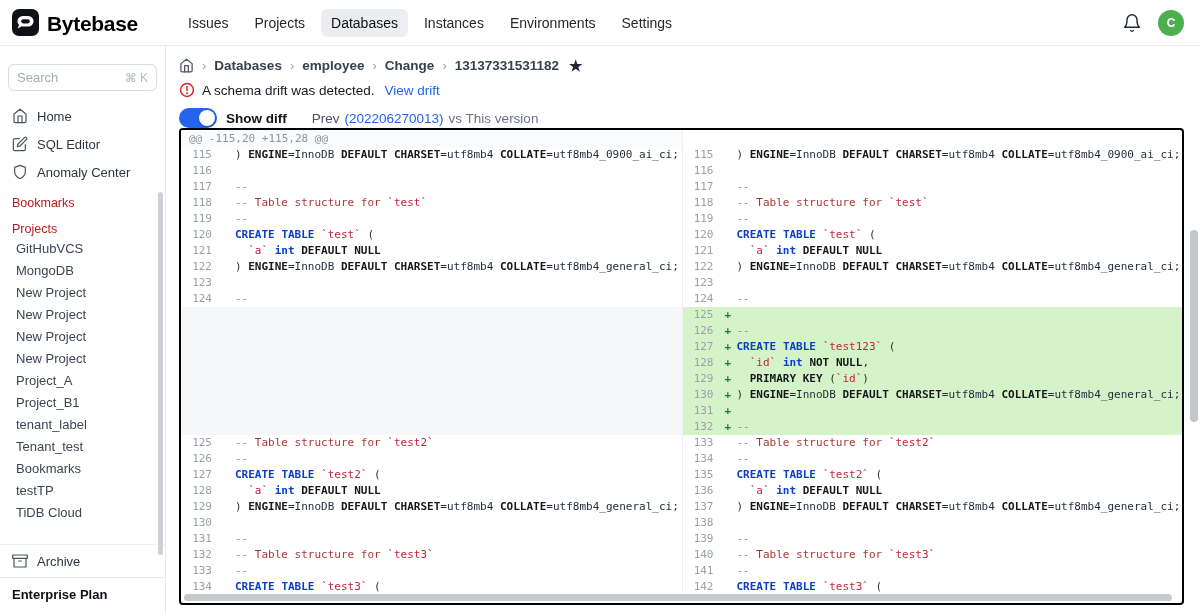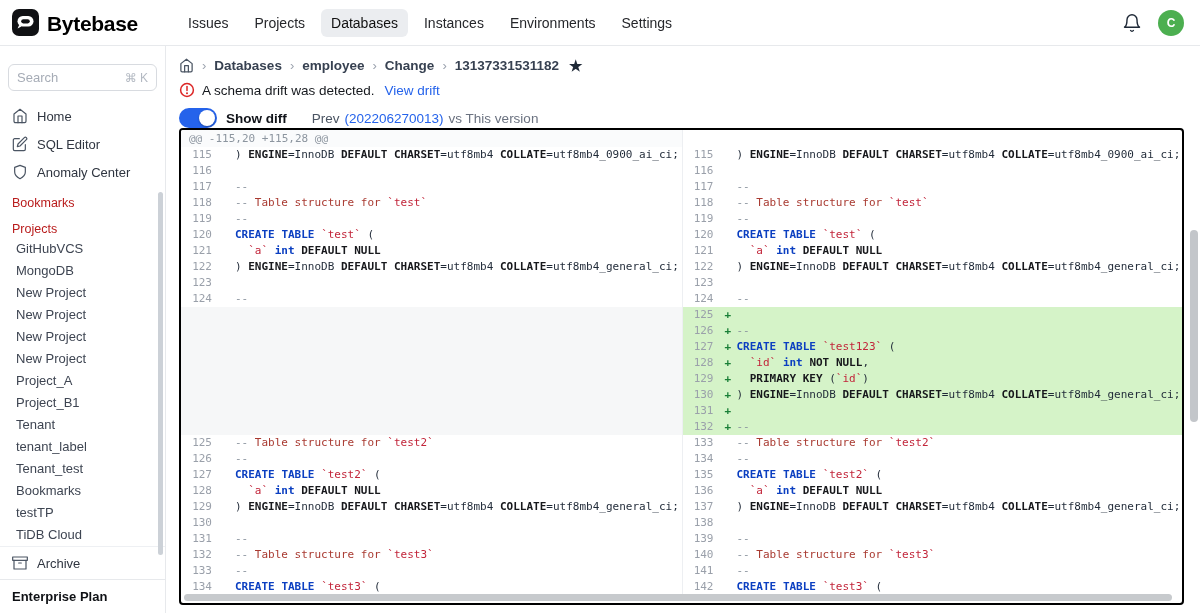--- a/index.html
+++ b/index.html
@@ -152,21 +152,20 @@
   <div class="section-label">Projects</div>
   <div>
       <div class="project-item">GitHubVCS</div>
       <div class="project-item">MongoDB</div>
       <div class="project-item">New Project</div>
       <div class="project-item">New Project</div>
       <div class="project-item">New Project</div>
       <div class="project-item">New Project</div>
       <div class="project-item">Project_A</div>
       <div class="project-item">Project_B1</div>
-      <div class="project-item">Tenant</div>
       <div class="project-item">tenant_label</div>
       <div class="project-item">Tenant_test</div>
       <div class="project-item">Bookmarks</div>
       <div class="project-item">testTP</div>
       <div class="project-item">TiDB Cloud</div>
     </div>
 
   <div class="sidebar-bottom">
     <div class="archive-row">
       <span style="display:flex">

